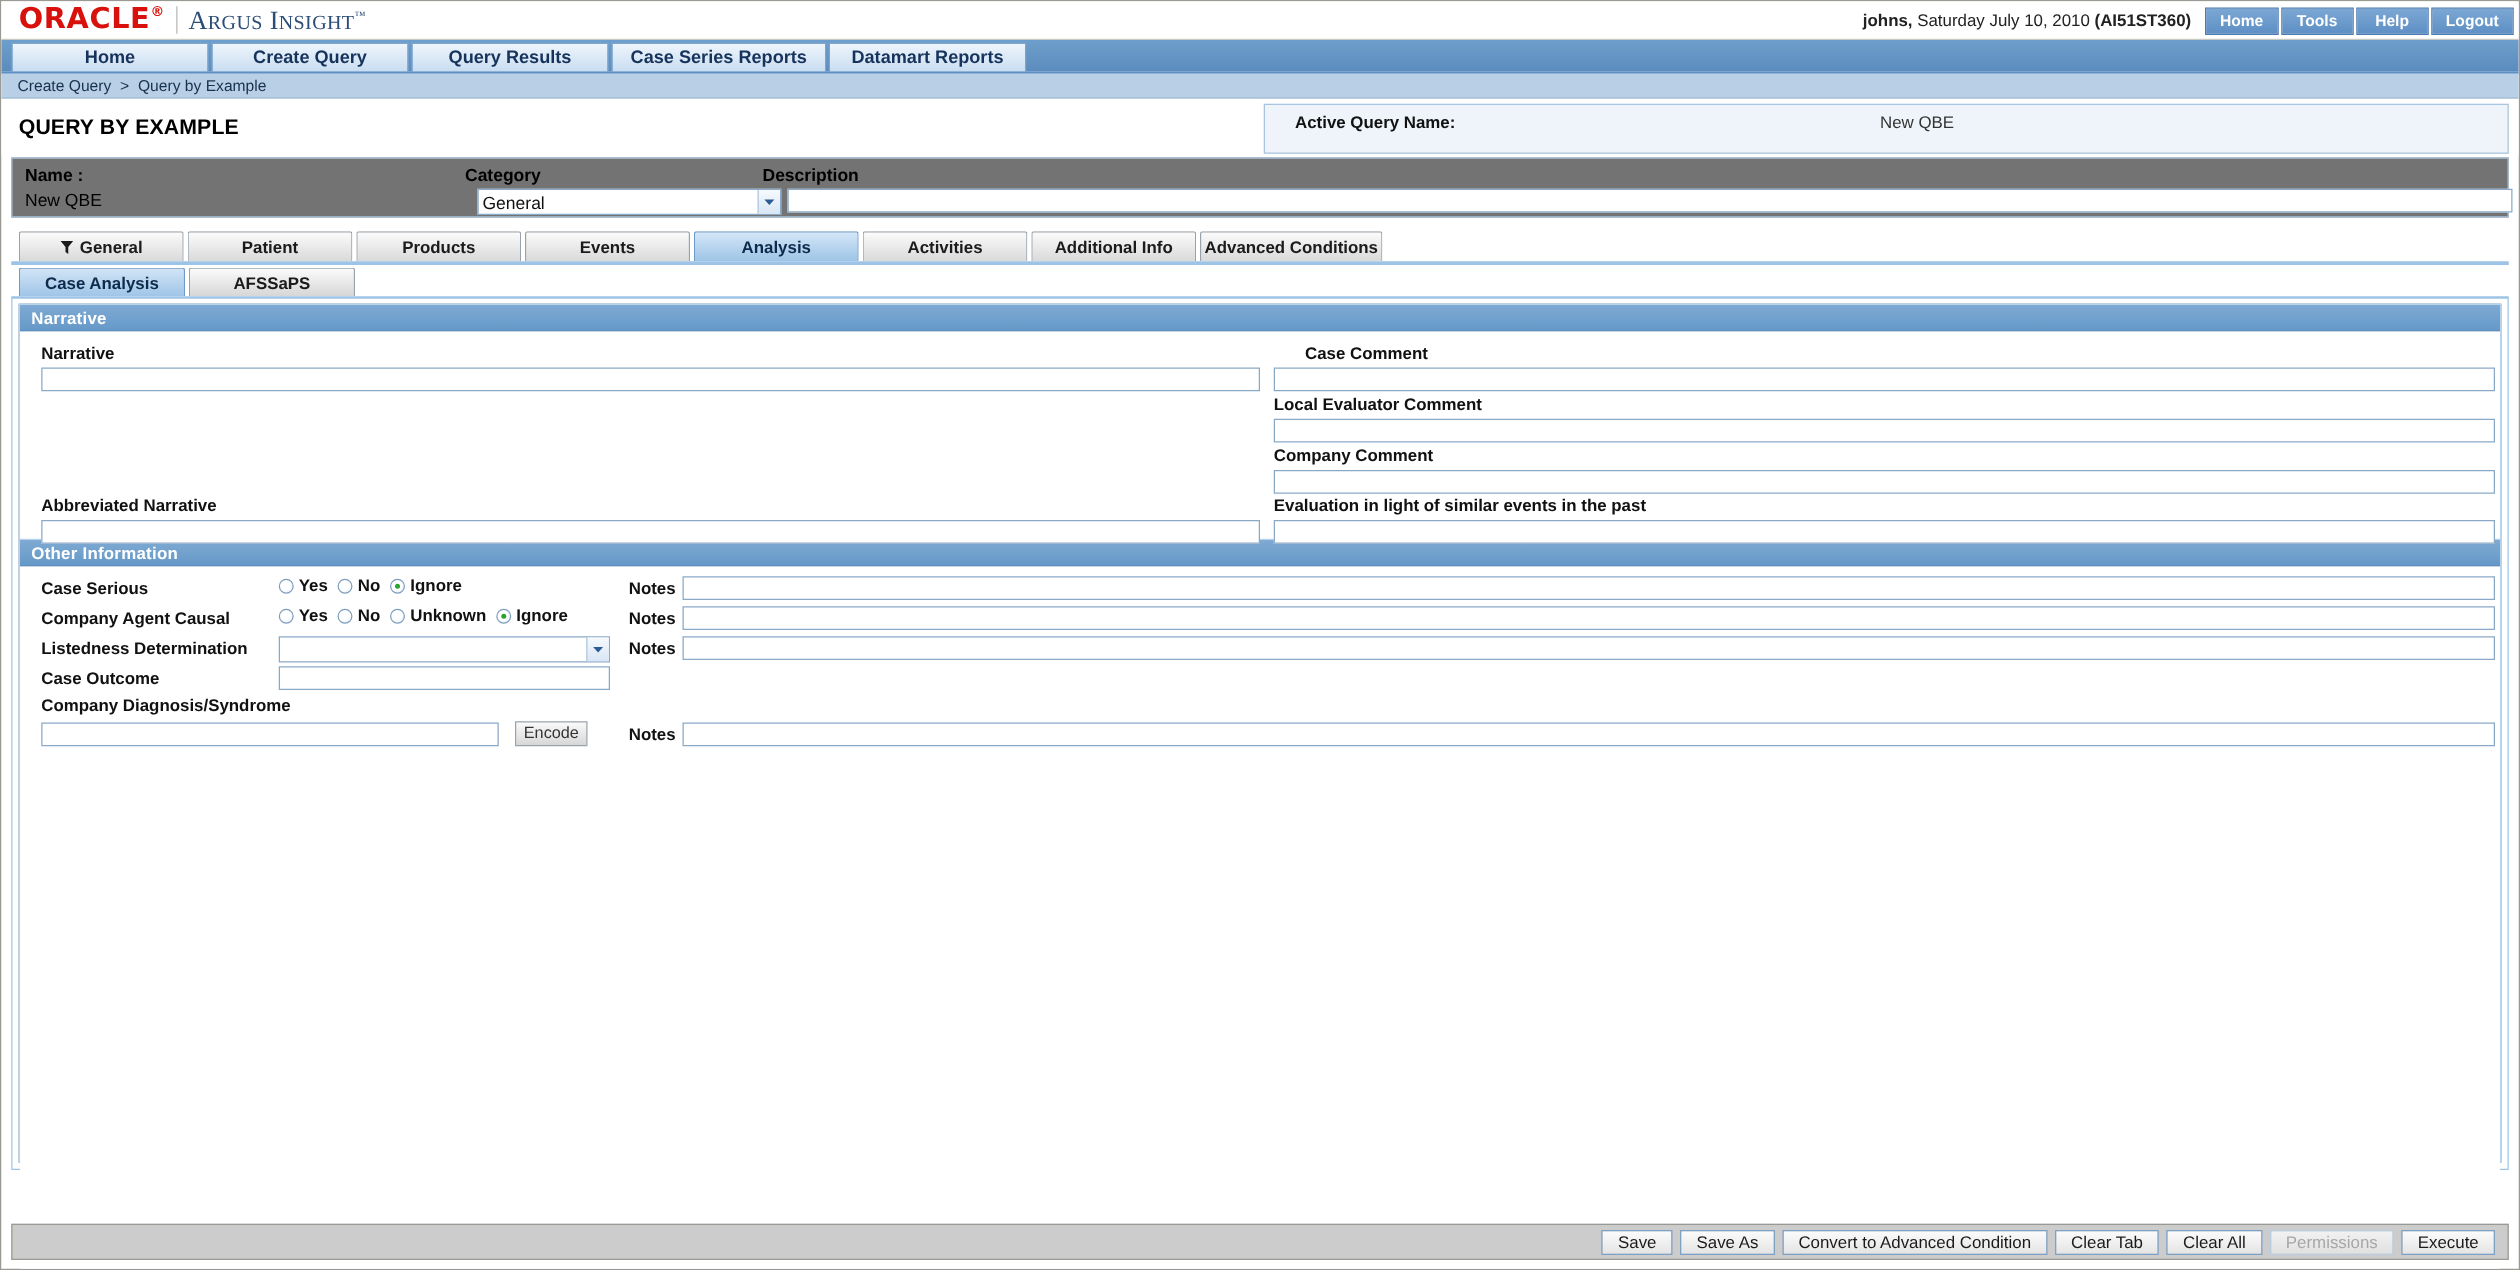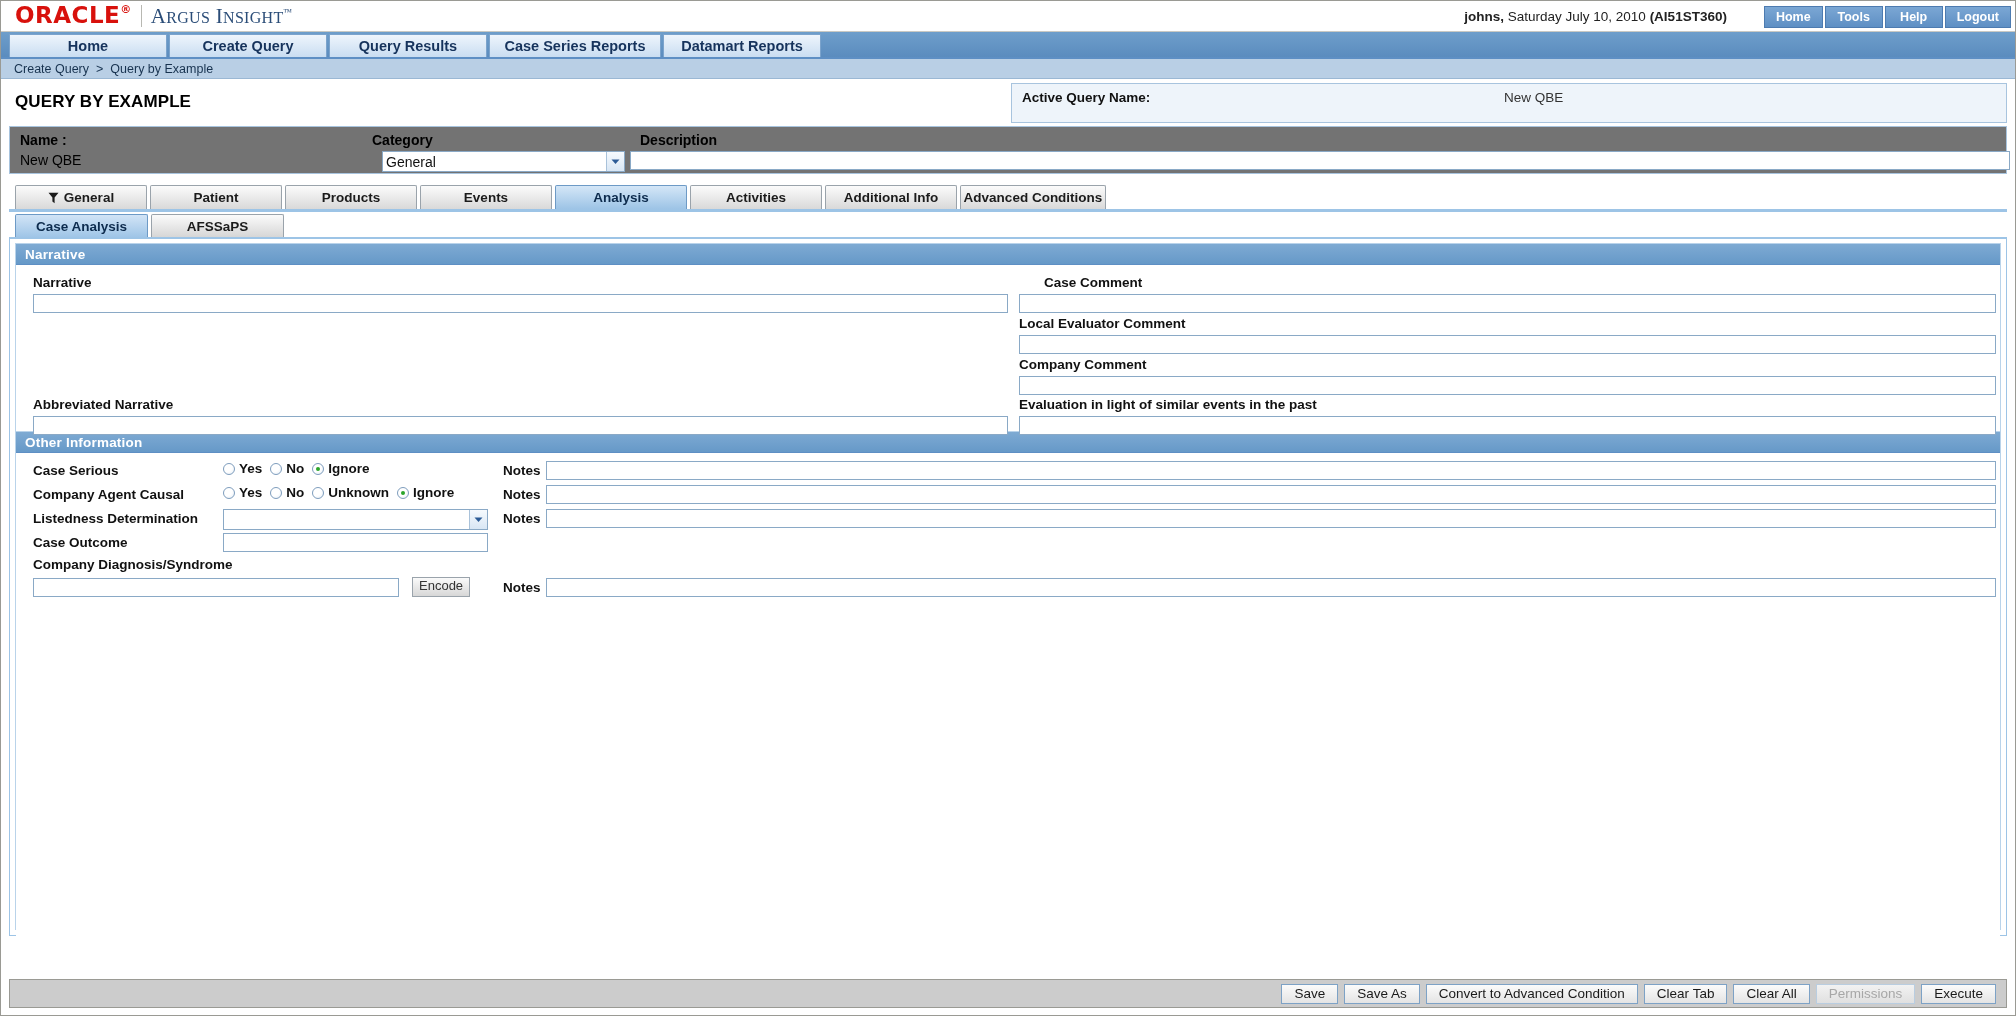--- a/index.html
+++ b/index.html
@@ -57,21 +57,21 @@
     letter-spacing: 0.3px;
     line-height: 1;
   }
   .argus .sm { font-size: 16px; }
   .argus .tm { font-size: 9px; vertical-align: super; }
 
   .header-right {
     position: absolute;
     right: 0; top: 0;
     height: 31px;
-    display: flex; align-items: center; gap: 26px;
+    display: flex; align-items: center;
   }
   .userline {
     font-size: 13.5px;
     color: #222;
     margin-right: 11px;
     white-space: nowrap;
   }
   .userline b { font-weight: bold; }
   .hdr-btns { display: flex; height: 22px; gap: 2px; padding-right: 4px; }
   .hdr-btn {
@@ -139,35 +139,35 @@
   }
   .activebox {
     position: absolute;
     left: 1010px; top: 4px;
     width: 996px; height: 40px;
     background: #eef4fa;
     border: 1px solid #a8c4de;
     font-size: 13.5px;
   }
   .activebox .row { display: flex; height: 19px; align-items: center; }
-  .activebox .lbl { width: 492px; padding-left: 10px; font-weight: bold; color: #111; }
+  .activebox .lbl { width: 492px; padding-left: 24px; font-weight: bold; color: #111; }
   .activebox .val { color: #333; }
 
   
   .nameband {
     position: relative;
     margin: 1px 8px 0 8px;
     height: 48px;
     background: #737373;
     border: 1px solid #a8c4de;
   }
   .nb-name-lbl { position: absolute; left: 10px; top: 5px; font-size: 14px; font-weight: bold; }
   .nb-name-val { position: absolute; left: 10px; top: 25px; font-size: 14px; }
   .nb-cat-lbl { position: absolute; left: 362px; top: 5px; font-size: 14px; font-weight: bold; }
-  .nb-desc-lbl { position: absolute; left: 630px; top: 5px; font-size: 14px; font-weight: bold; }
+  .nb-desc-lbl { position: absolute; left: 600px; top: 5px; font-size: 14px; font-weight: bold; }
 
   select.ui-select, input.ui-input {
     font-family: "Liberation Sans", sans-serif;
     font-size: 14px;
     color: #111;
     background: #ffffff;
     border: 1px solid #8aa9c6;
     height: 21px;
     padding: 0 3px;
     outline: none;

